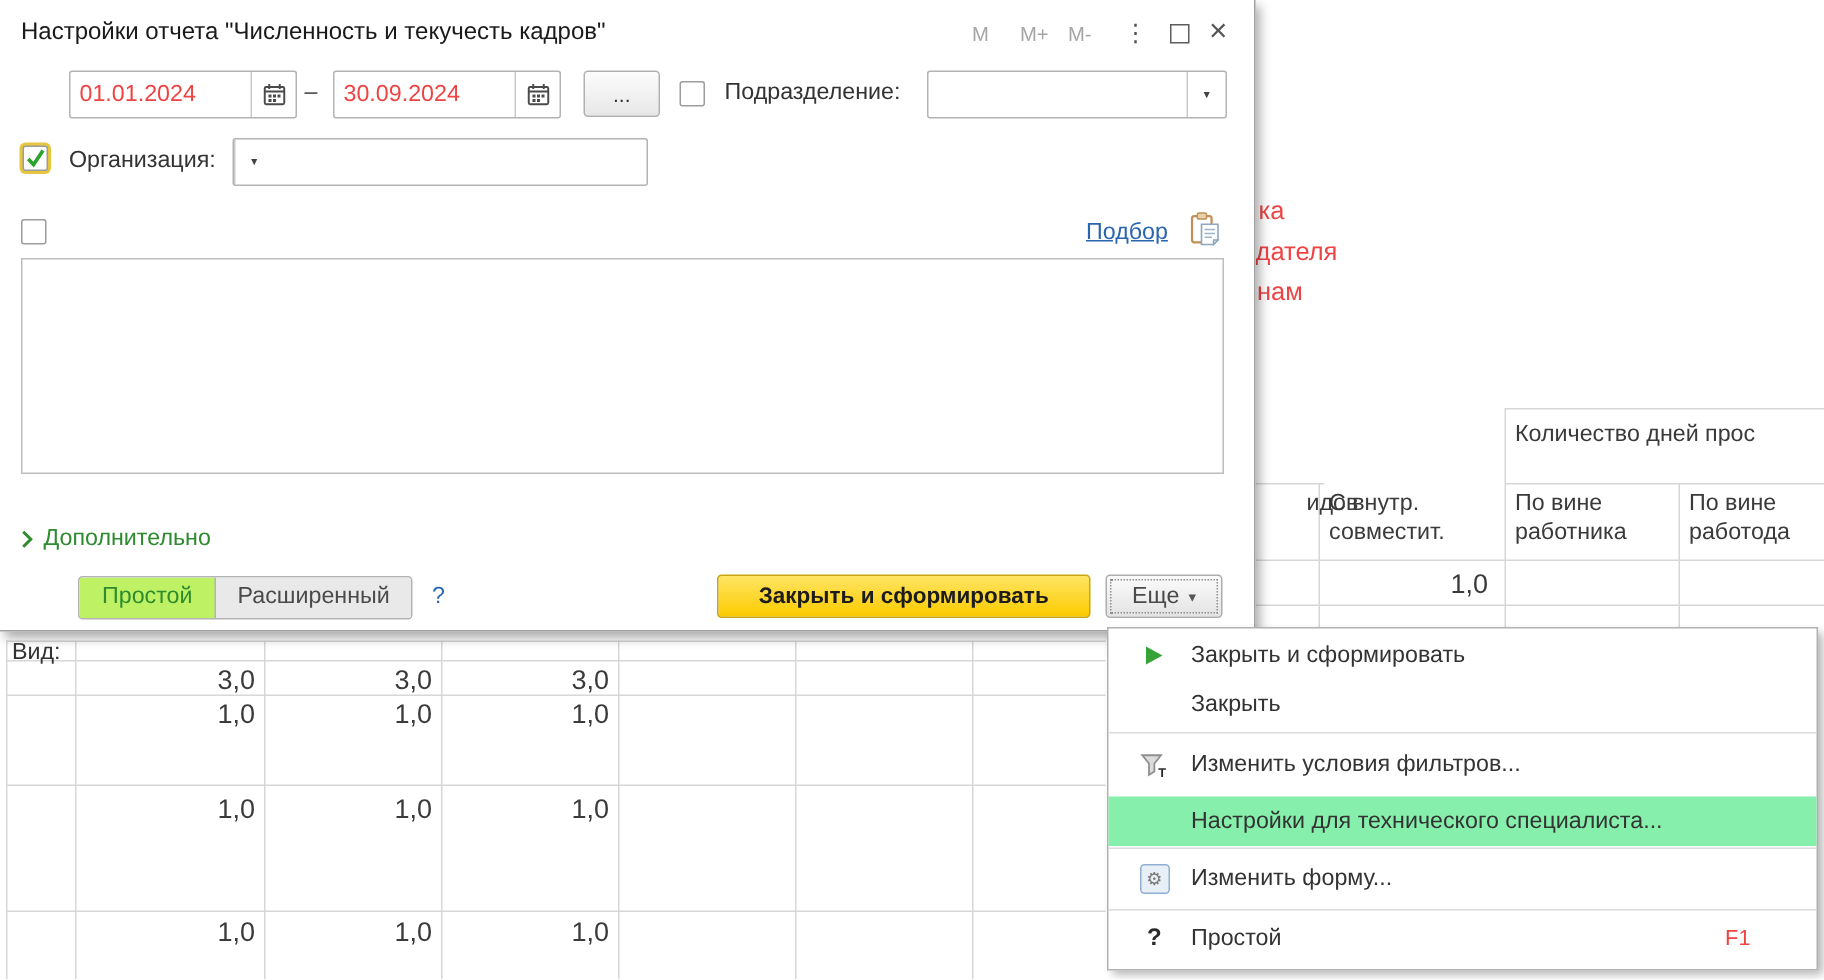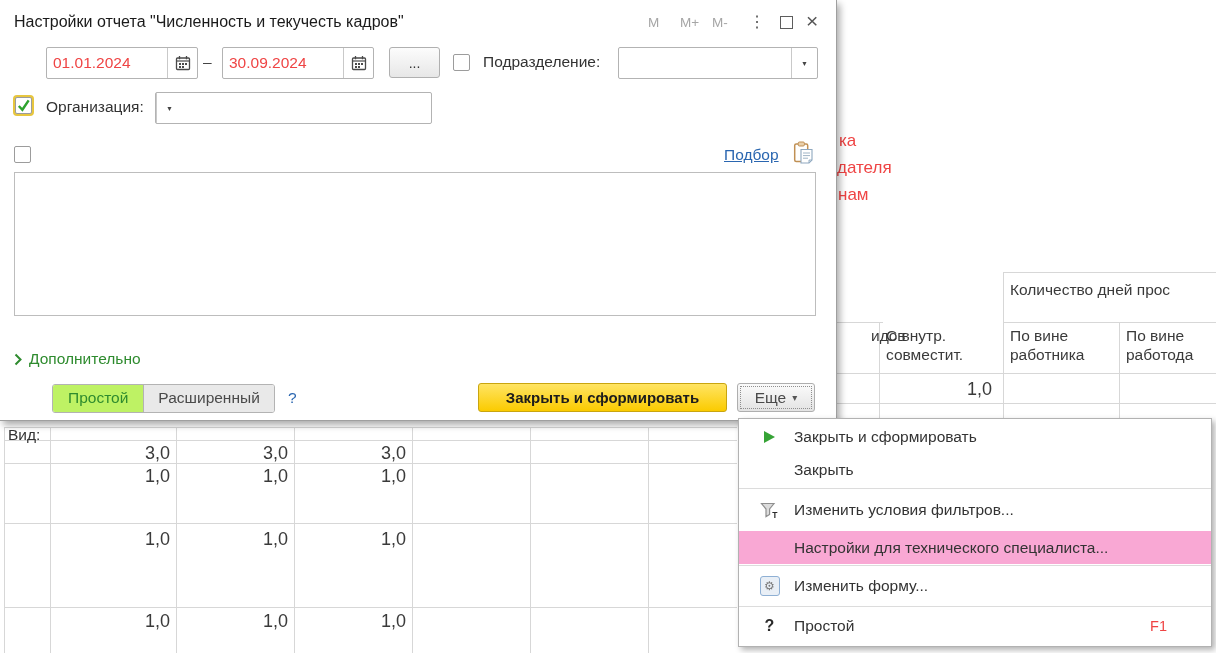--- a/index.html
+++ b/index.html
@@ -44,21 +44,21 @@
         font-size:15px;font-weight:bold;color:#1c1c1c;box-sizing:border-box;cursor:pointer;}
   .btn-more{position:absolute;left:737px;top:383px;width:78px;height:29px;border:1px solid #aeaeae;border-radius:3px;
         background:linear-gradient(#fbfbfb,#e3e3e3);display:flex;align-items:center;justify-content:center;gap:6px;
         font-size:15.5px;color:#4a4a4a;box-sizing:border-box;outline:1px dotted #8f8f8f;outline-offset:-4px;cursor:pointer;}
   .btn-more .arr{font-size:10px;color:#555;}
   
   .menu{position:absolute;left:738px;top:418px;width:474px;height:229px;background:#fff;z-index:30;
         border:1px solid #b2b2b2;box-shadow:3px 3px 6px rgba(0,0,0,.3);box-sizing:border-box;}
   .mi{position:absolute;left:0;right:0;display:flex;align-items:center;padding-left:55px;font-size:15.5px;color:#333;cursor:pointer;box-sizing:border-box;}
   .mi .ic{position:absolute;left:17px;width:27px;display:flex;justify-content:center;align-items:center;}
-  .mi.hl{background:#f9a8d4;}
+  .mi.hl{background:#86efac;}
   .msep{position:absolute;left:0;right:0;height:1px;background:#dcdcdc;}
   .shortcut{margin-left:auto;padding-right:44px;color:#ef4444;font-size:14.5px;}
   .play{width:0;height:0;border-left:11px solid #36A336;border-top:6.5px solid transparent;border-bottom:6.5px solid transparent;}
   .gearbox{width:18px;height:18px;border:1px solid #8fb0d4;border-radius:3px;background:#e9eff6;display:flex;align-items:center;justify-content:center;font-size:12px;color:#7a7a7a;}
   .qmark{font-size:16px;font-weight:bold;color:#2b2b2b;}
 </style>
 </head>
 <body>
 
 <div class="stage">

